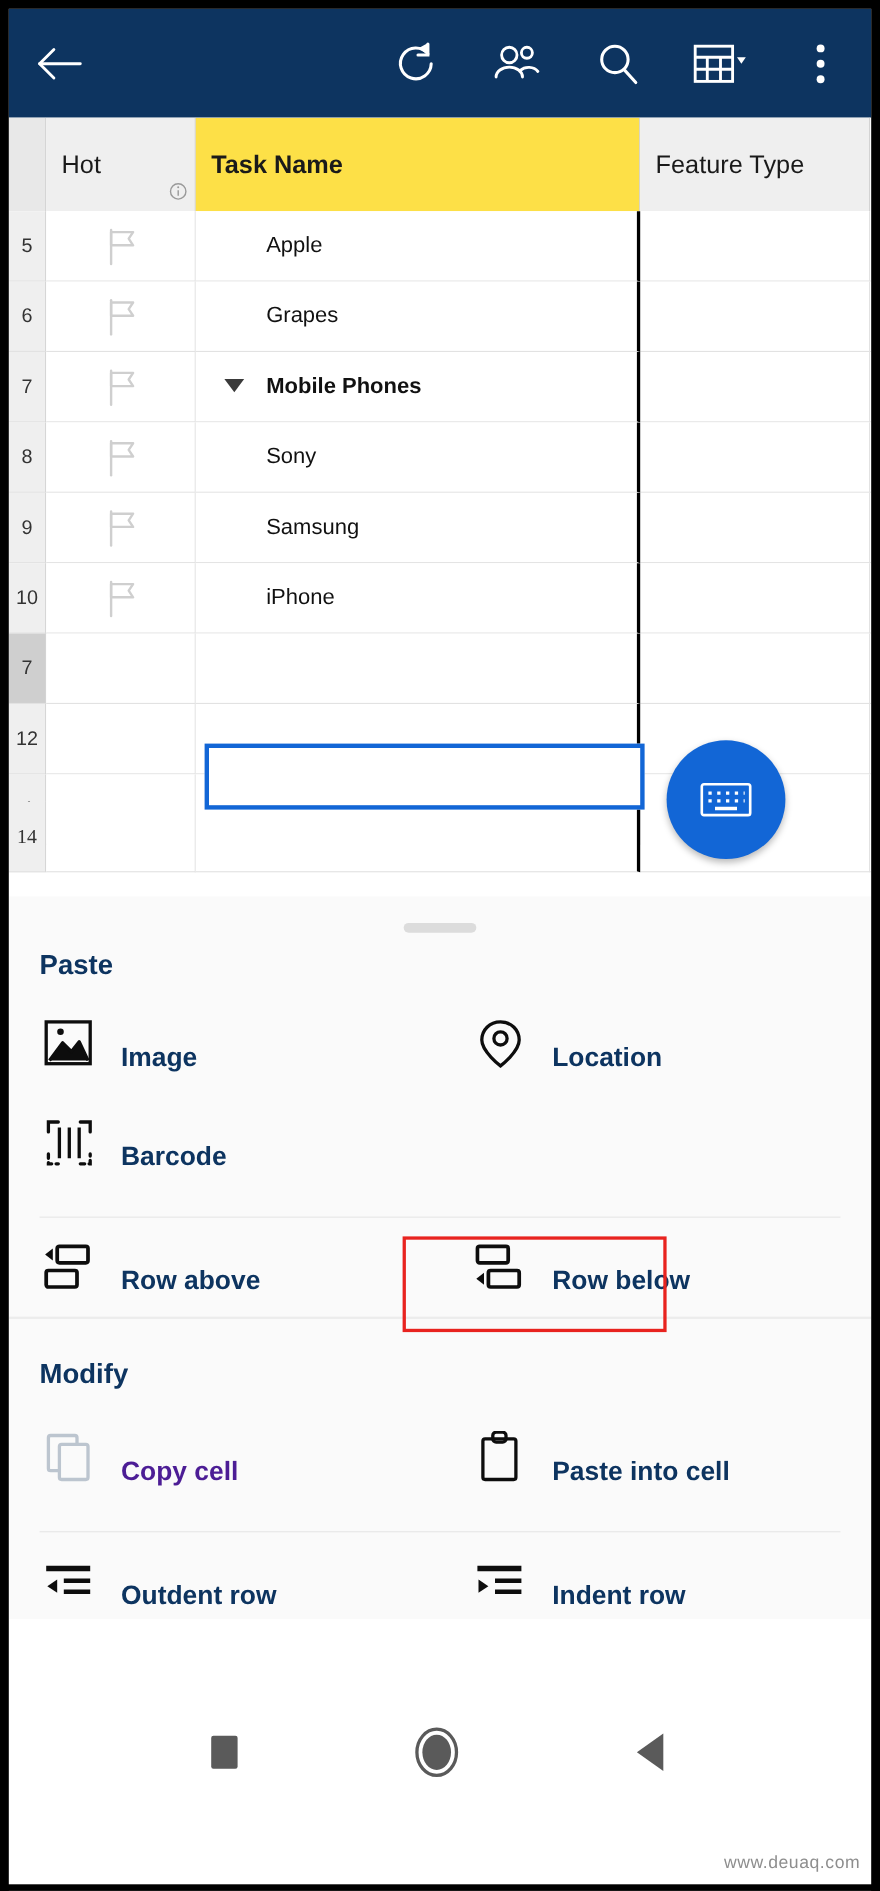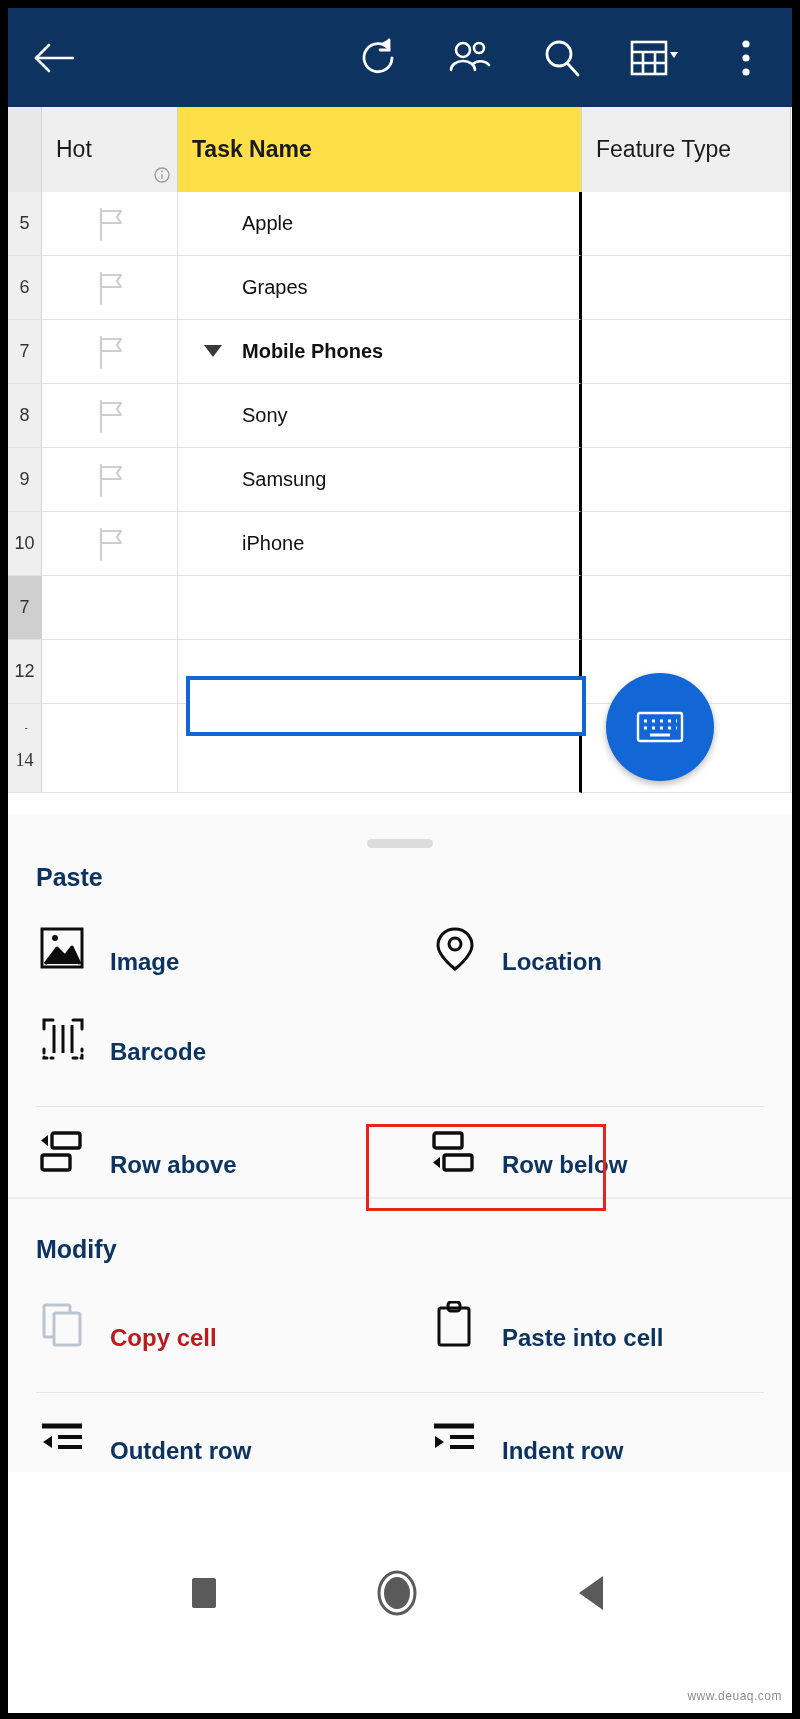--- a/index.html
+++ b/index.html
@@ -122,40 +122,40 @@
     width:50%; display:flex; align-items:flex-end; cursor:pointer;
     padding-left:28px; position:relative;
   }
   .menu-item .mi-icon {
     width:54px; height:54px; display:flex; align-items:center; justify-content:center;
     flex-shrink:0;
   }
   .menu-item .mi-label {
     font-size:24px; color:#0d3460; font-weight:bold; margin-left:20px; white-space:nowrap;
   }
-  .menu-item.disabled .mi-label { color:#b91c1c; font-weight:bold; }
+  .menu-item.disabled .mi-label { color:#4c1d95; font-weight:bold; }
   .divider { height:1px; background:#e6e6e6; margin:0 28px; }
   .divider-full { height:2px; background:#ececec; }
 
   .highlight-box {
     position:absolute; left:366px; top:1124px; width:240px; height:87px;
     border:3px solid #e8231f; z-index:45; pointer-events:none;
   }
 
   
   #navbar {
     position:absolute; left:8px; top:1472px; width:784px; height:241px;
     background:#ffffff; display:flex; align-items:center; justify-content:center;
     z-index:50;
   }
   #navbar .nav-inner { display:flex; align-items:center; gap:150px; }
   .nav-btn { display:flex; align-items:center; justify-content:center; cursor:pointer; }
   #watermark {
     position:absolute; right:18px; bottom:16px;
-    font-size:12px; color:#8e8e8e; letter-spacing:0.5px;
+    font-size:16px; color:#8e8e8e; letter-spacing:0.5px;
     font-family:"Liberation Sans", sans-serif;
     z-index:55;
   }
 </style>
 </head>
 <body>
 
 <div id="screen">
 
   <div class="bezel-top"></div>

